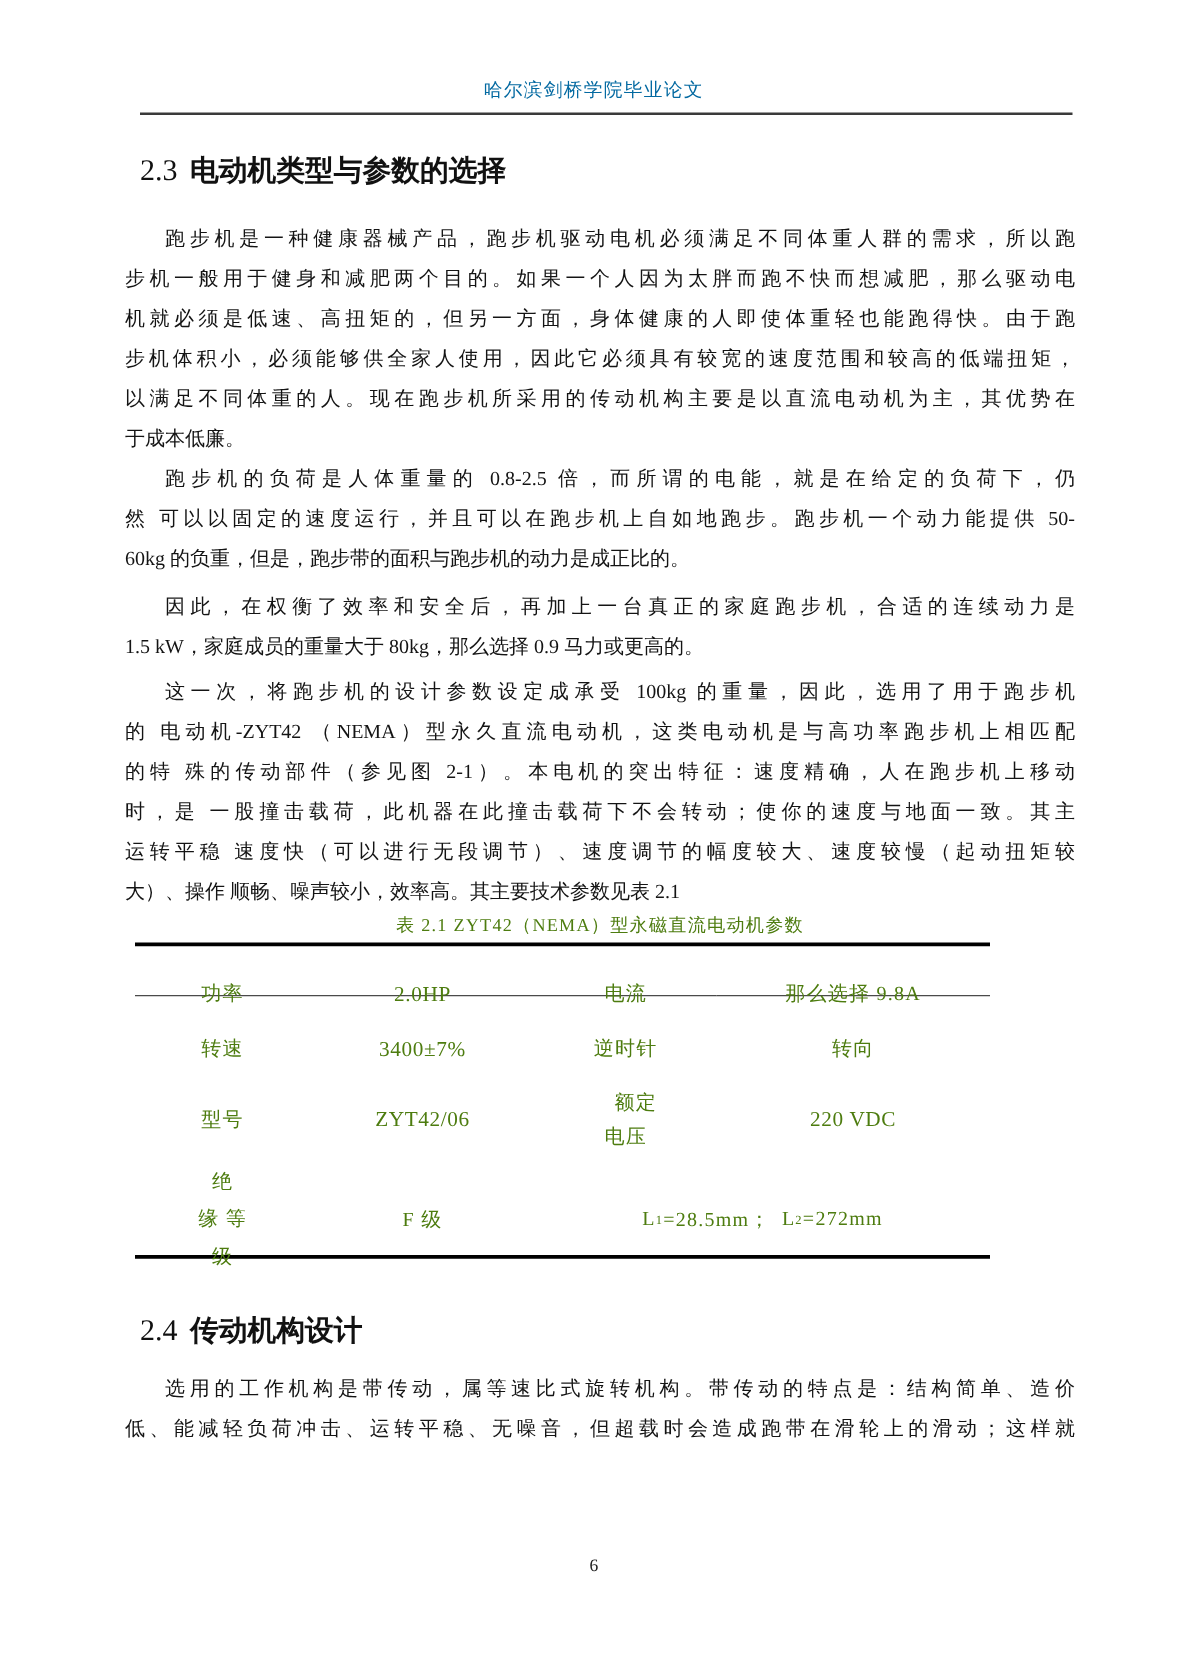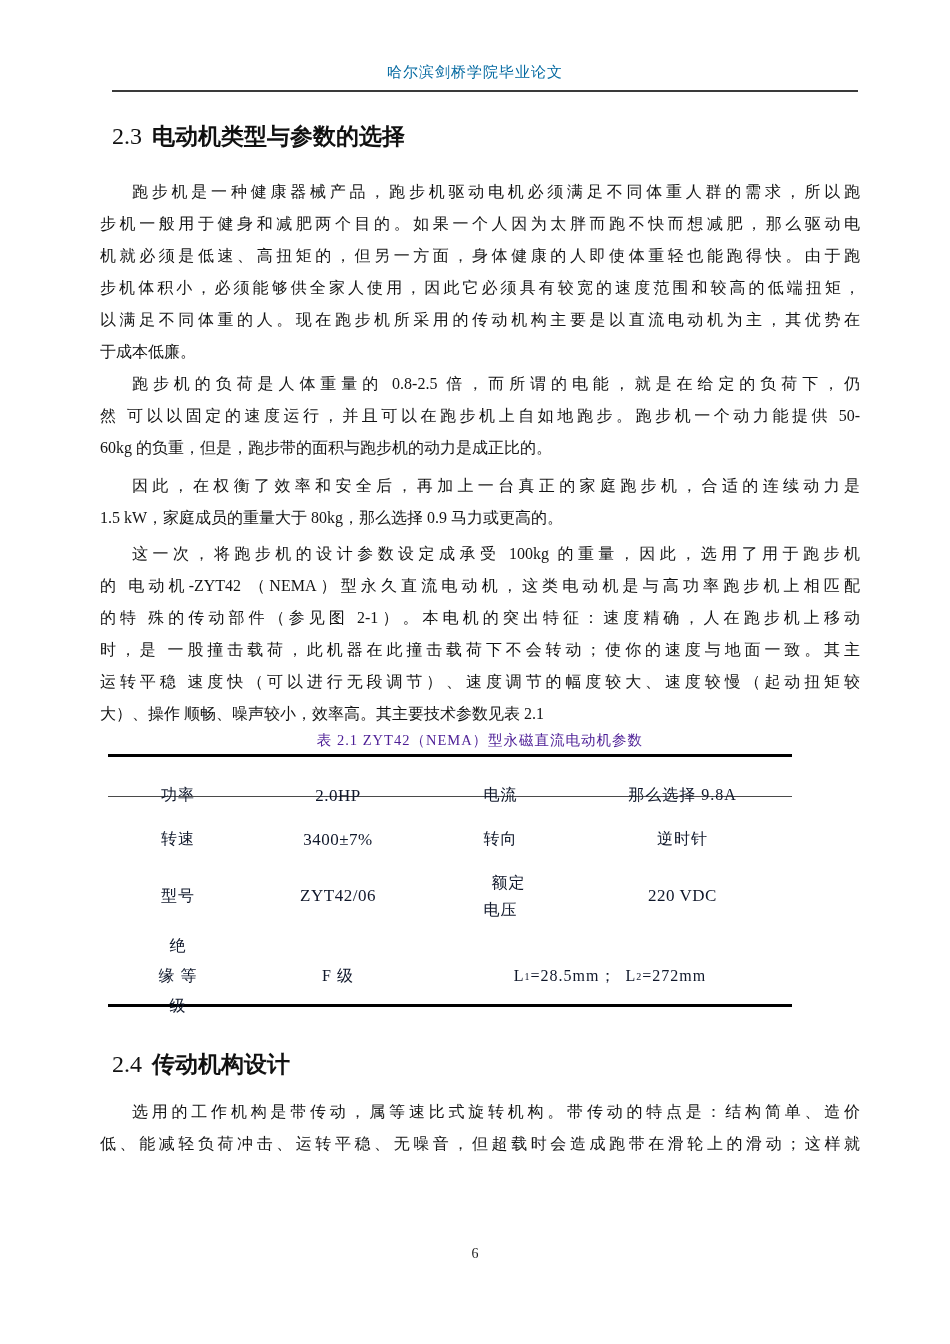--- a/index.html
+++ b/index.html
@@ -31,31 +31,31 @@
   .para{position:absolute;left:0;width:760px;}
   .line{
     height:32px;line-height:32px;font-size:16px;
     text-align:justify;text-align-last:justify;
     white-space:nowrap;color:#141414;
   }
   .line.first{text-indent:32px;}
   .line.endline{text-align-last:left;white-space:normal;}
   .tbl-caption{
     position:absolute;top:731px;left:0;width:760px;text-align:center;
-    font-size:14.5px;color:#4c1d95;letter-spacing:1px;
+    font-size:14.5px;color:#4d7c0f;letter-spacing:1px;
   }
   .ptable{
     position:absolute;top:754px;left:8px;width:684px;
     border-top:3px solid #000;border-bottom:3px solid #000;
     display:grid;grid-template-columns:140px 180px 145px 1fr;
     grid-template-rows:40px 47px 66px 94px;
   }
   .cell{
     display:flex;align-items:center;justify-content:center;
-    font-size:16px;color:#0f172a;letter-spacing:1px;margin-top:38px;
+    font-size:16px;color:#4d7c0f;letter-spacing:1px;margin-top:38px;
   }
   .cell.r1{border-bottom:1px solid #4a4a4a;}
   .cell.val{font-size:17px;letter-spacing:0.5px;}
   .cell.stack{flex-direction:column;justify-content:center;}
   .stack .sline{line-height:27px;height:27px;}
   .stack .sline.shift{text-indent:16px;}
   .cell.merge{grid-column:3/5;}
   .ins-stack .sline{line-height:30px;height:30px;text-align:center;}
   .subch{font-size:10px;vertical-align:-4px;}
   .lgap{margin-left:9px;}
@@ -111,22 +111,22 @@
 
     <div class="ptable">
 
       <div class="cell r1">功率</div>
       <div class="cell r1 val">2.0HP</div>
       <div class="cell r1">电流</div>
       <div class="cell r1">那么选择 9.8A</div>
 
       <div class="cell">转速</div>
       <div class="cell val">3400±7%</div>
+      <div class="cell">逆时针</div>
       <div class="cell">转向</div>
-      <div class="cell">逆时针</div>
 
       <div class="cell">型号</div>
       <div class="cell val">ZYT42/06</div>
       <div class="cell stack">
         <div class="sline shift">额定</div>
         <div class="sline">电压</div>
       </div>
       <div class="cell val">220 VDC</div>
 
       <div class="cell stack ins-stack">

